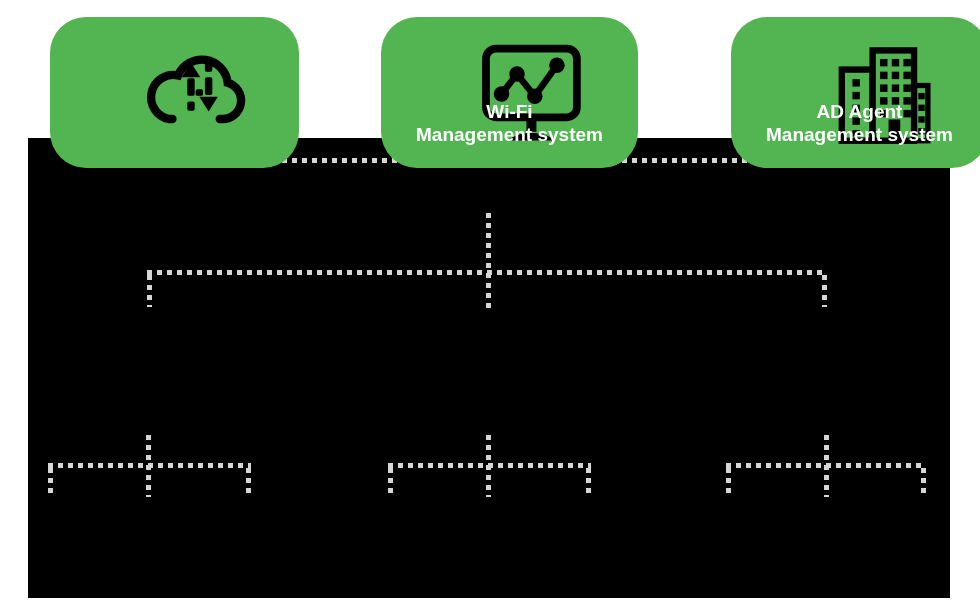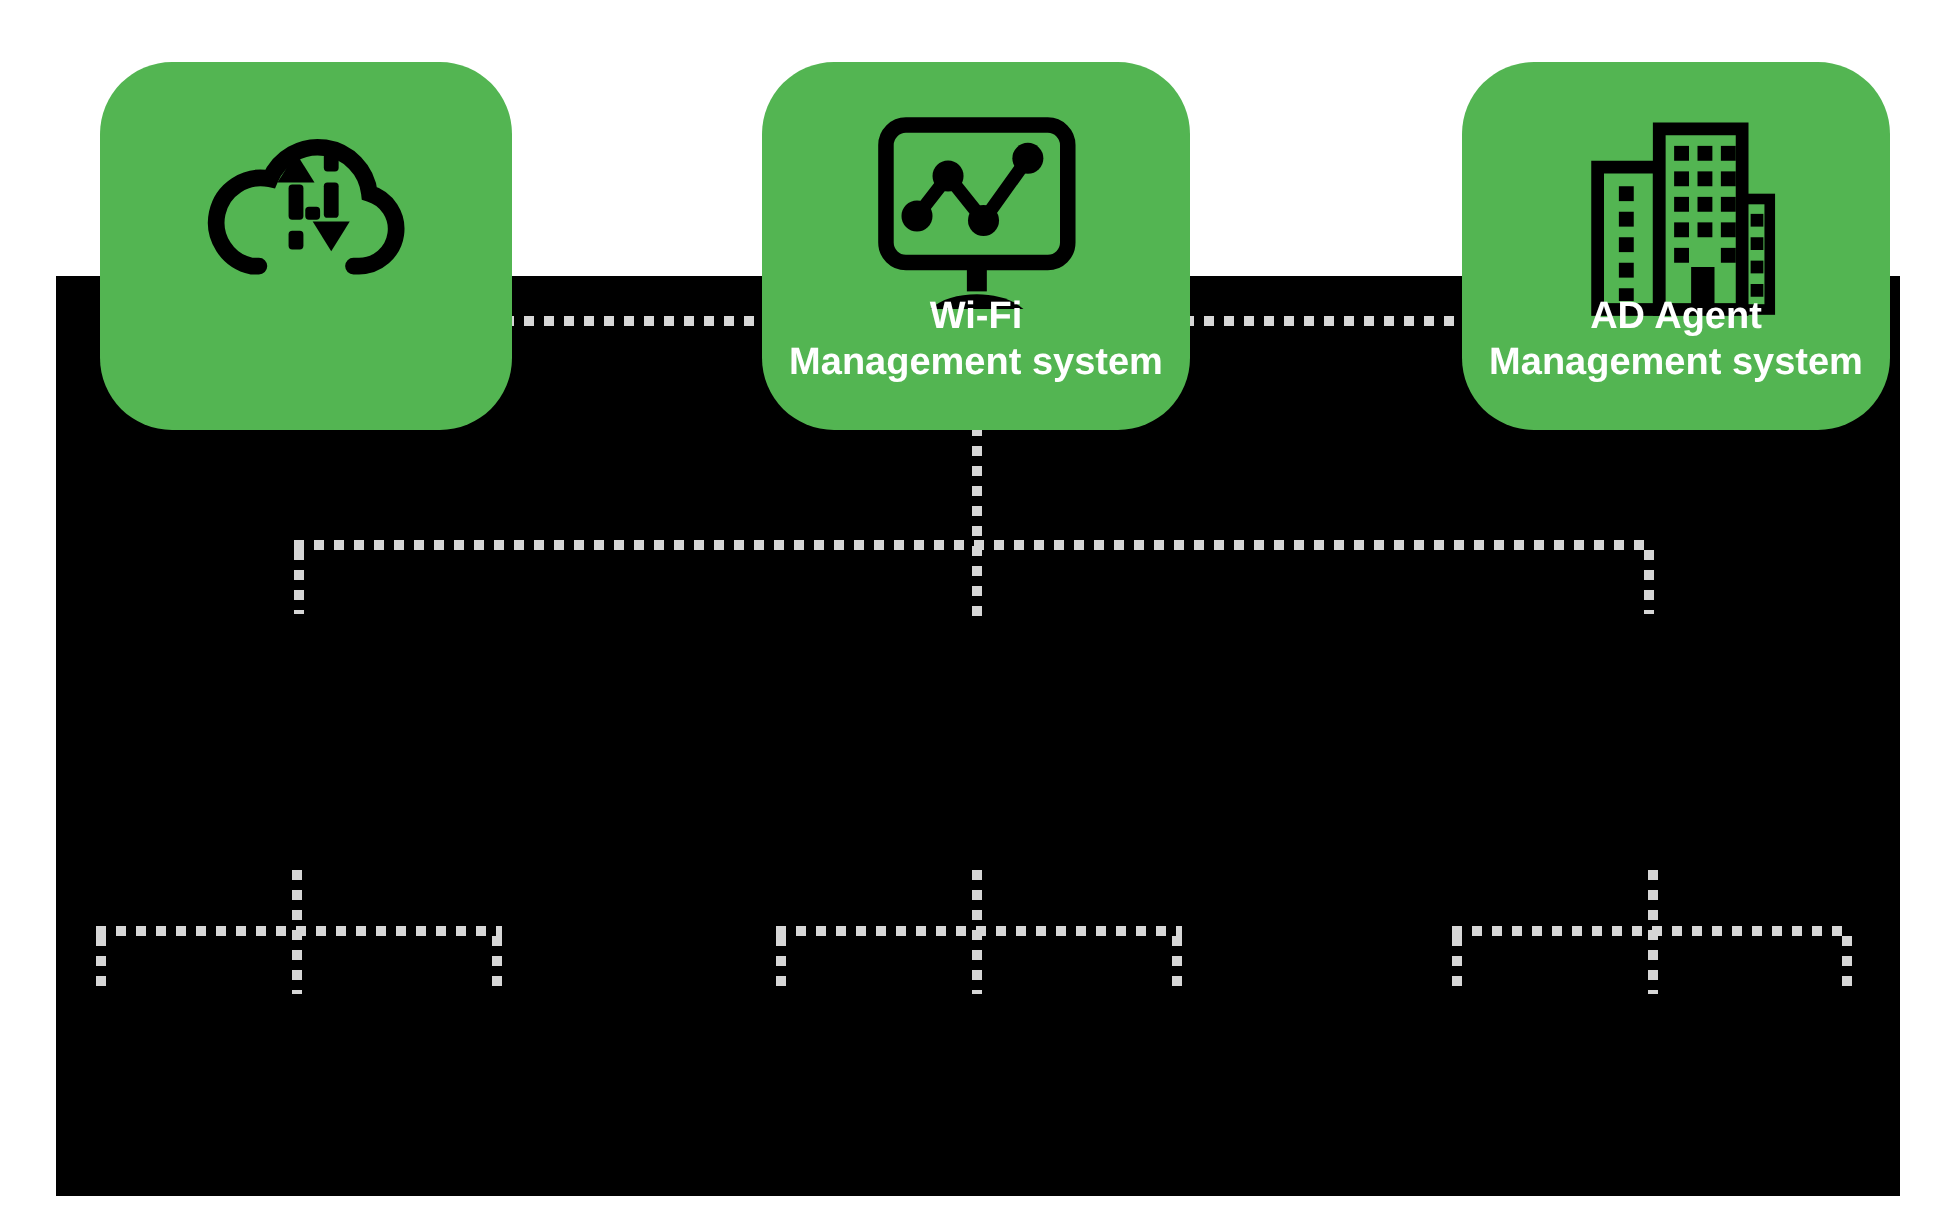--- a/index.html
+++ b/index.html
@@ -7,23 +7,23 @@
     position:relative;width:980px;height:611px;overflow:hidden;
     background:var(--page,#ffffff);
     font-family:"Liberation Sans",sans-serif;
   }
   .panel{position:absolute;left:28px;top:138px;width:922px;height:460px;background:var(--panel,#000);z-index:0;}
   
   .dot-h{position:absolute;height:5px;background:repeating-linear-gradient(to right,var(--dot,#d6d6d6) 0 5px,transparent 5px 10px);z-index:1;}
   .dot-v{position:absolute;width:5px;background:repeating-linear-gradient(to bottom,var(--dot,#d6d6d6) 0 5px,transparent 5px 10px);z-index:1;}
   
   .node{
-    position:absolute;top:31px;height:184px;border-radius:36px;
+    position:absolute;top:17px;height:151px;border-radius:36px;
     background:var(--green,#53b552);z-index:2;color:#000;
-    display:flex;flex-direction:column;align-items:center;
+    display:flex;flex-direction:column;align-items:center;padding-left:43px;
   }
   .node-icon{margin-top:26px;height:102px;display:flex;align-items:center;justify-content:center;}
   .node-icon svg{height:100%;display:block;}
   .node-label{
     position:absolute;left:0;right:0;bottom:22px;
     text-align:center;color:var(--label,#fff);
     font-weight:bold;font-size:19px;line-height:23px;
   }
   .node-label span{display:block;}
 </style>

